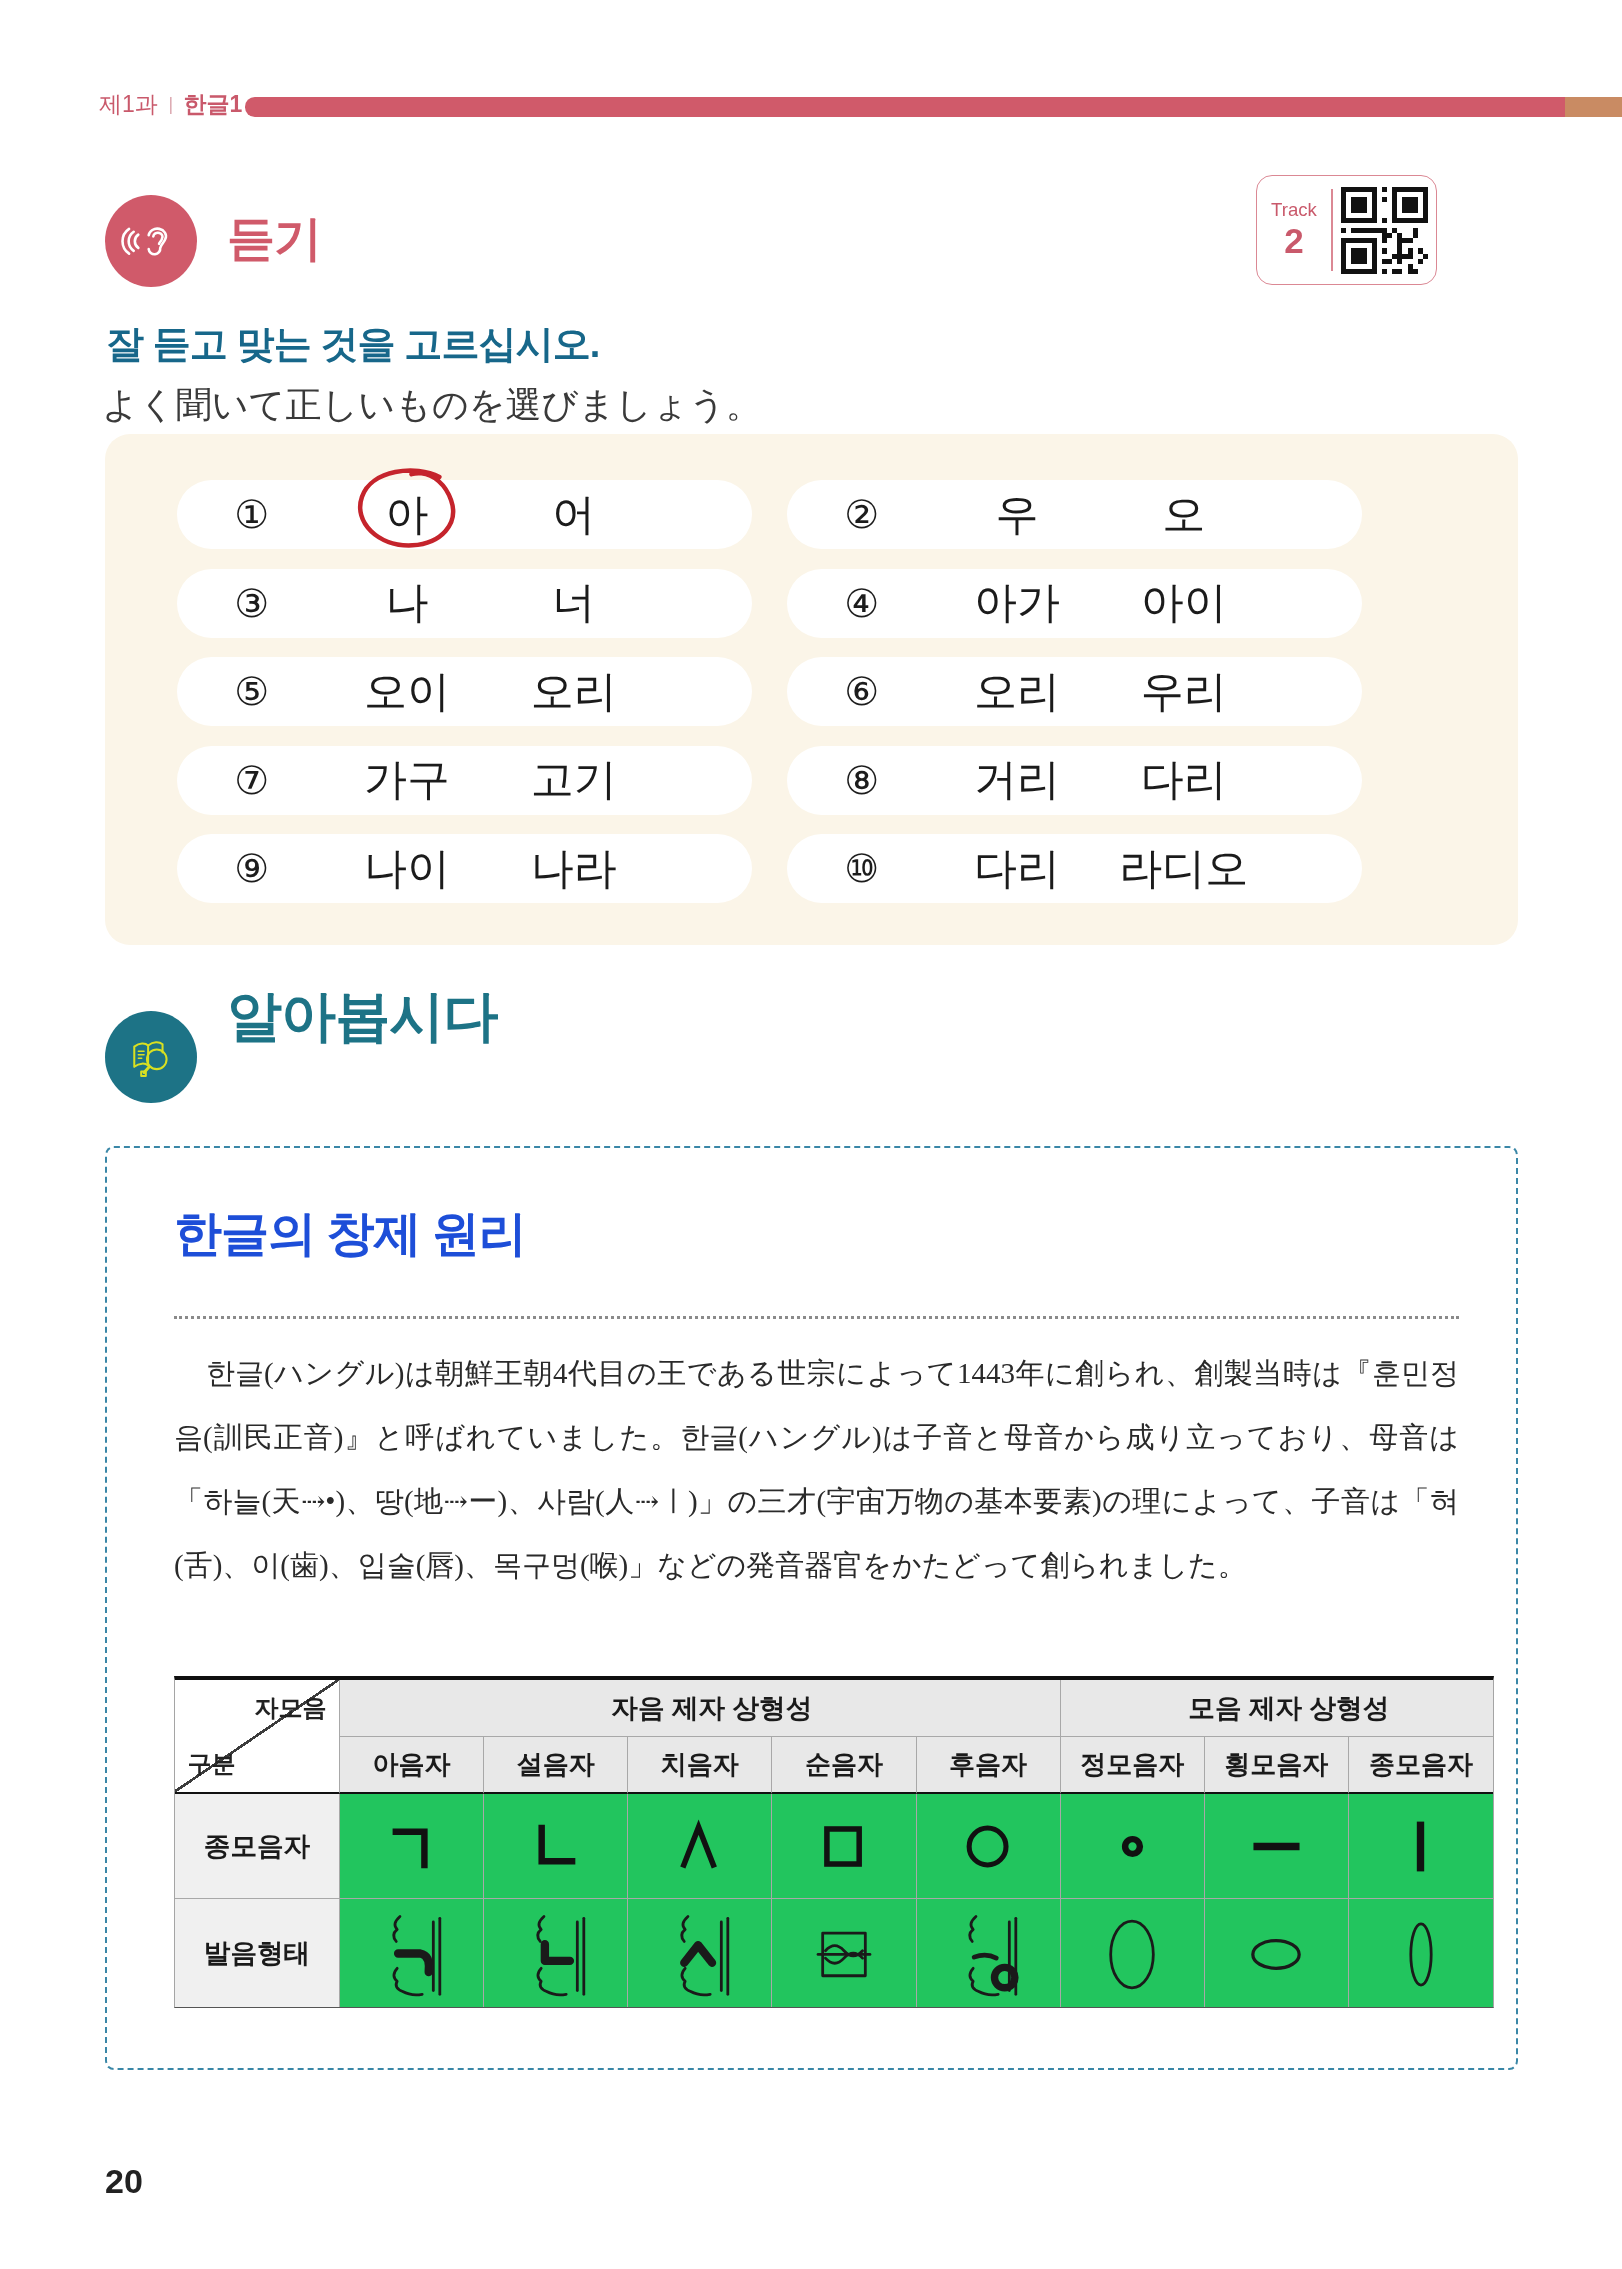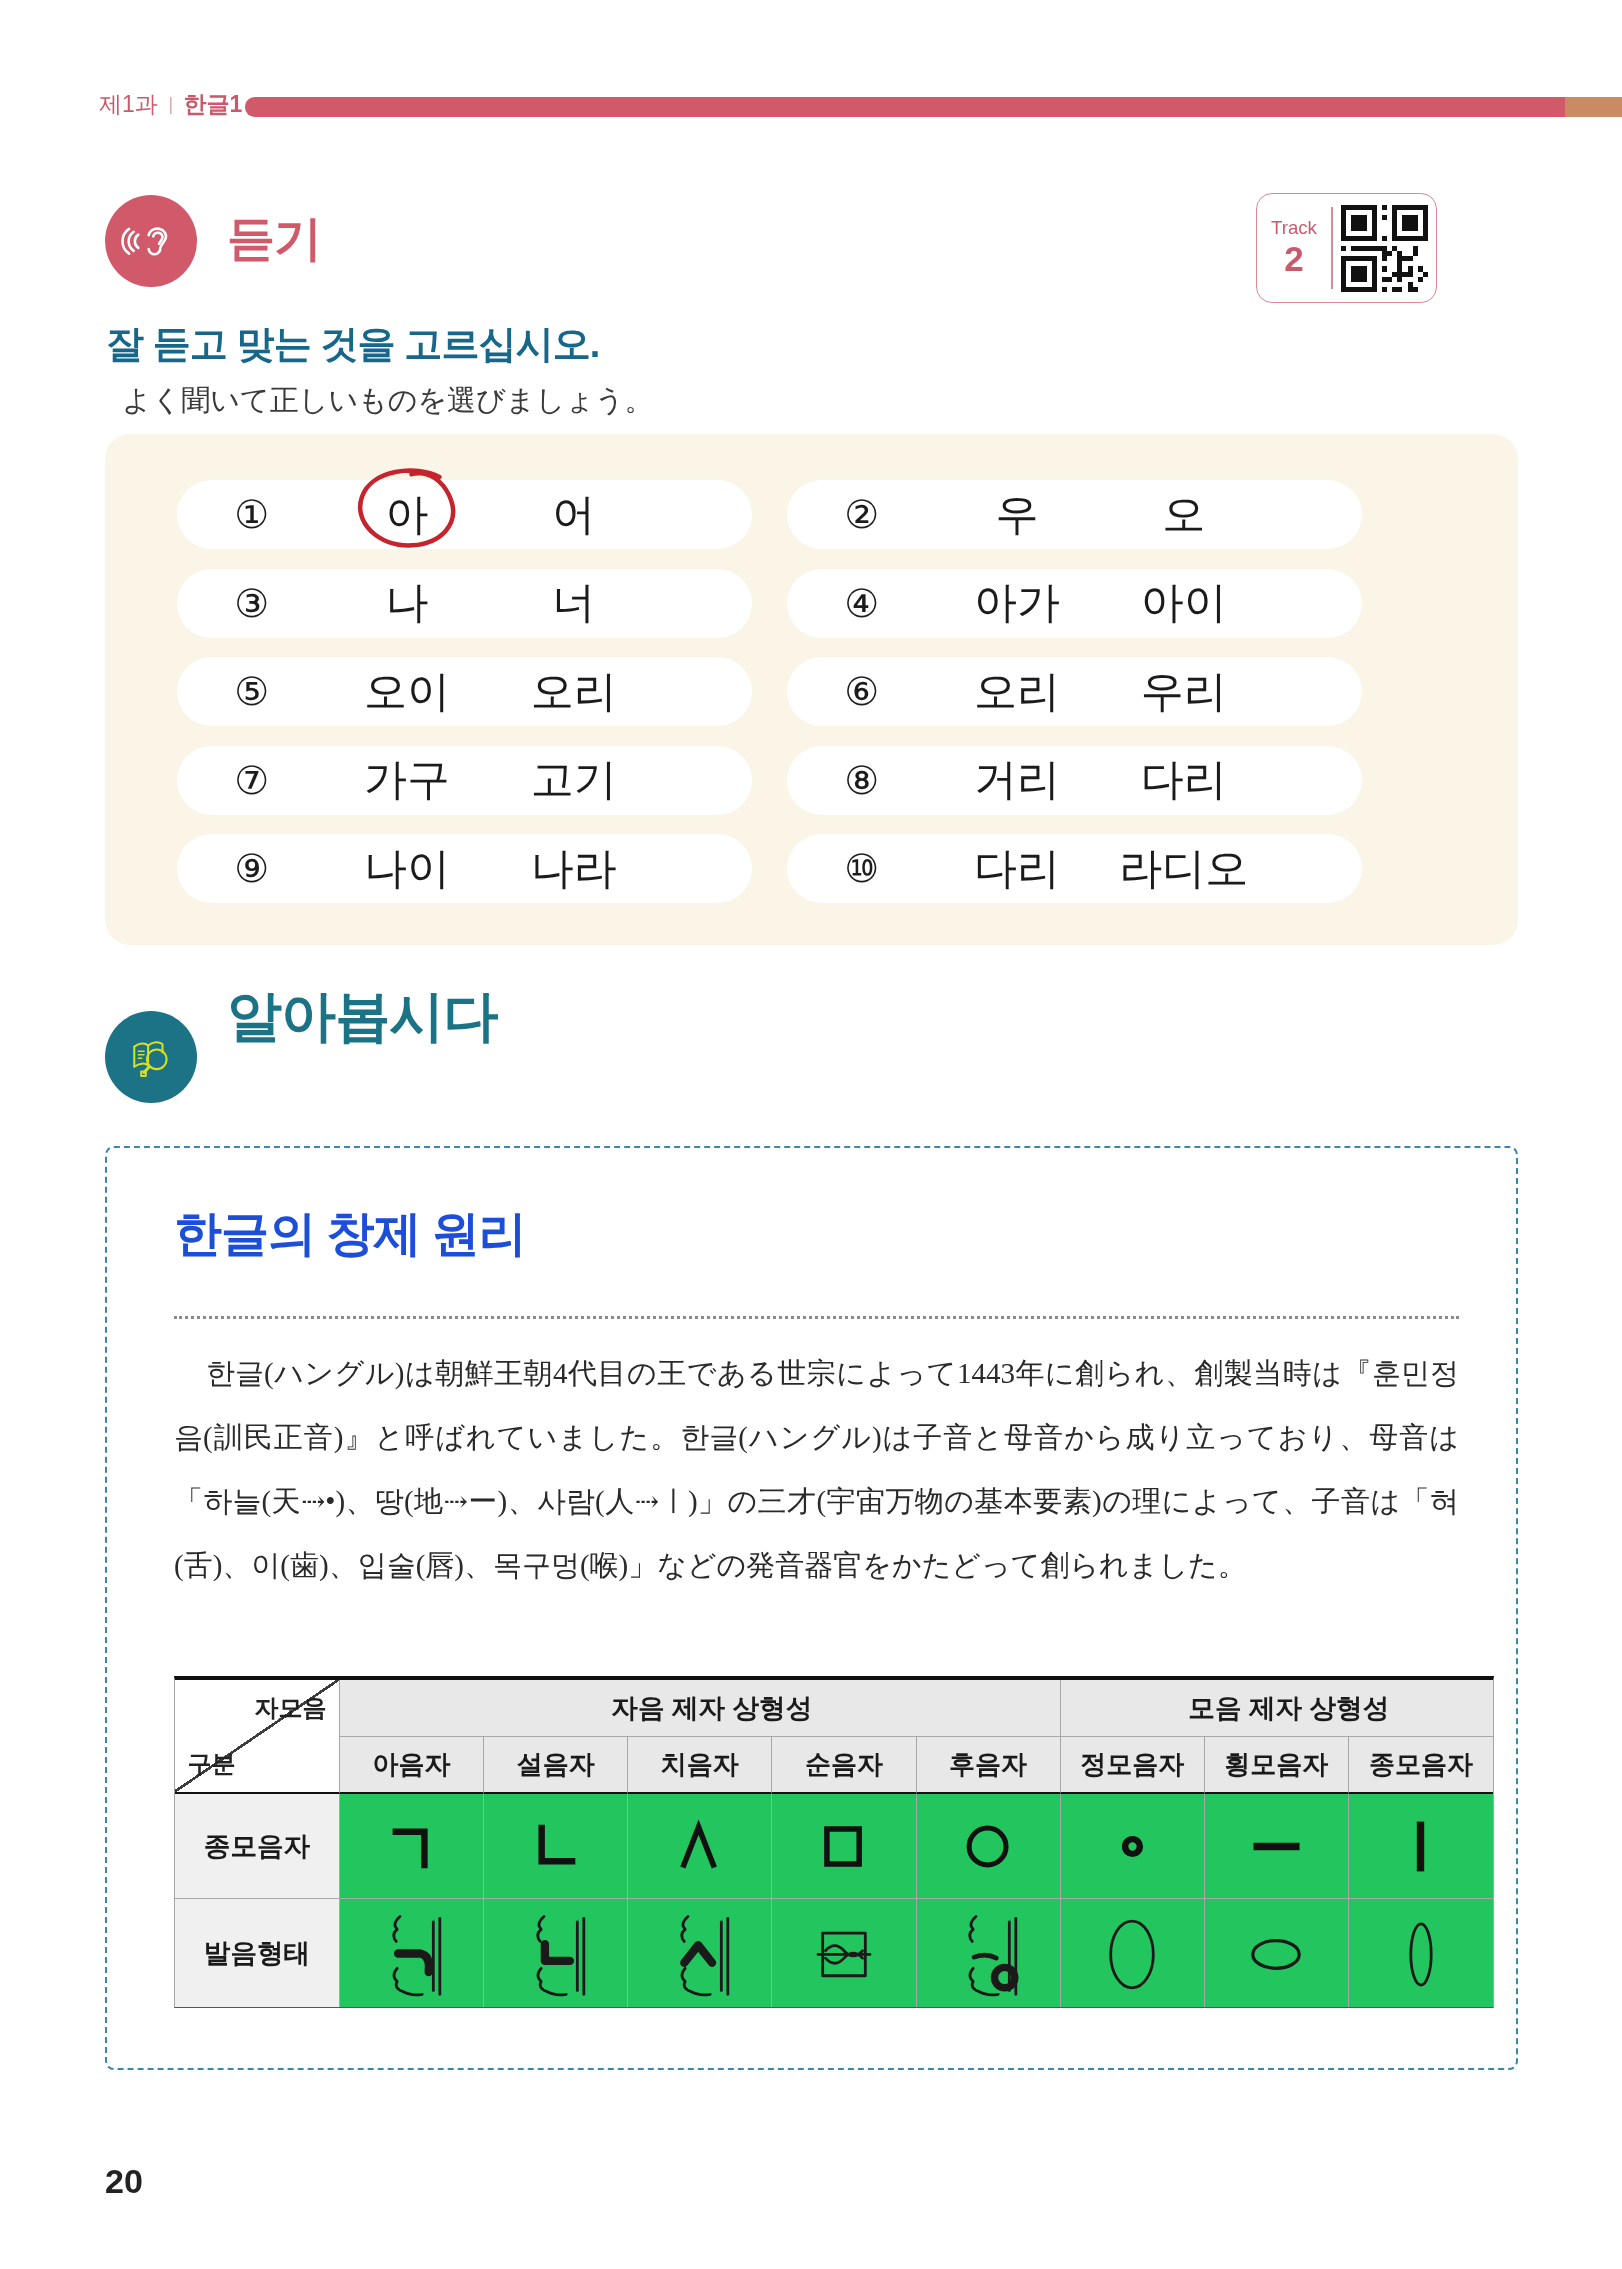--- a/index.html
+++ b/index.html
@@ -16,31 +16,31 @@
 
   
   .sec-icon{position:absolute;width:92px;height:92px;border-radius:50%;display:flex;align-items:center;justify-content:center;}
   .sec-icon.listen{left:105px;top:195px;background:#D05A6A;}
   .sec-icon.learn{left:105px;top:1011px;background:#1D7386;}
   .sec-title{position:absolute;font-weight:800;letter-spacing:-0.9px;}
   .sec-title.listen{left:227px;top:207px;font-size:48px;color:#D05A6A;}
   .sec-title.learn{left:227px;top:980px;font-size:55px;color:#1D7386;}
 
   
-  .track{position:absolute;left:1256px;top:193px;width:179px;height:108px;border:1.8px solid #DB8894;border-radius:16px;background:#fff;display:flex;align-items:center;}
+  .track{position:absolute;left:1256px;top:175px;width:179px;height:108px;border:1.8px solid #DB8894;border-radius:16px;background:#fff;display:flex;align-items:center;}
   .track .lab{width:74px;text-align:center;color:#C9596B;line-height:1.1;}
   .track .lab .t{font-size:18.6px;display:block;}
   .track .lab .n{font-size:35px;font-weight:700;display:block;margin-top:1.8px;}
   .track .sep{width:1.8px;height:82px;background:#D98X;background:#DB8894;}
   .track .qr{flex:1;display:flex;align-items:center;justify-content:center;}
   .track .qr svg{width:87px;height:87px;}
 
   
   .inst-ko{position:absolute;left:106px;top:319px;font-size:38px;font-weight:800;color:#17678A;letter-spacing:-0.9px;}
-  .inst-ja{position:absolute;left:122px;top:381px;font-size:29px;color:#3a3a3a;}
+  .inst-ja{position:absolute;left:102px;top:381px;font-size:36px;color:#3a3a3a;}
 
   
   .cream{position:absolute;left:105px;top:434px;width:1413px;height:511px;background:#FBF5E8;border-radius:25px;}
   .items{position:absolute;left:177px;top:480px;width:1185px;display:grid;grid-template-columns:575px 575px;column-gap:35px;row-gap:19.5px;}
   .pill{height:69px;background:#fff;border-radius:35px;display:flex;align-items:center;}
   .pill .num{width:26%;text-align:center;font-size:39px;color:#1c1c1c;}
   .pill .w{width:28%;text-align:center;font-size:43px;font-weight:500;color:#1b1b1b;}
   .pill .w.wb{width:30%;}
   .pill .wi{position:relative;display:inline-block;padding:0 5.3px;}
   .pill .wi svg.redring{position:absolute;left:50%;top:50%;transform:translate(-50%,-53%);width:133px;height:99px;pointer-events:none;}

